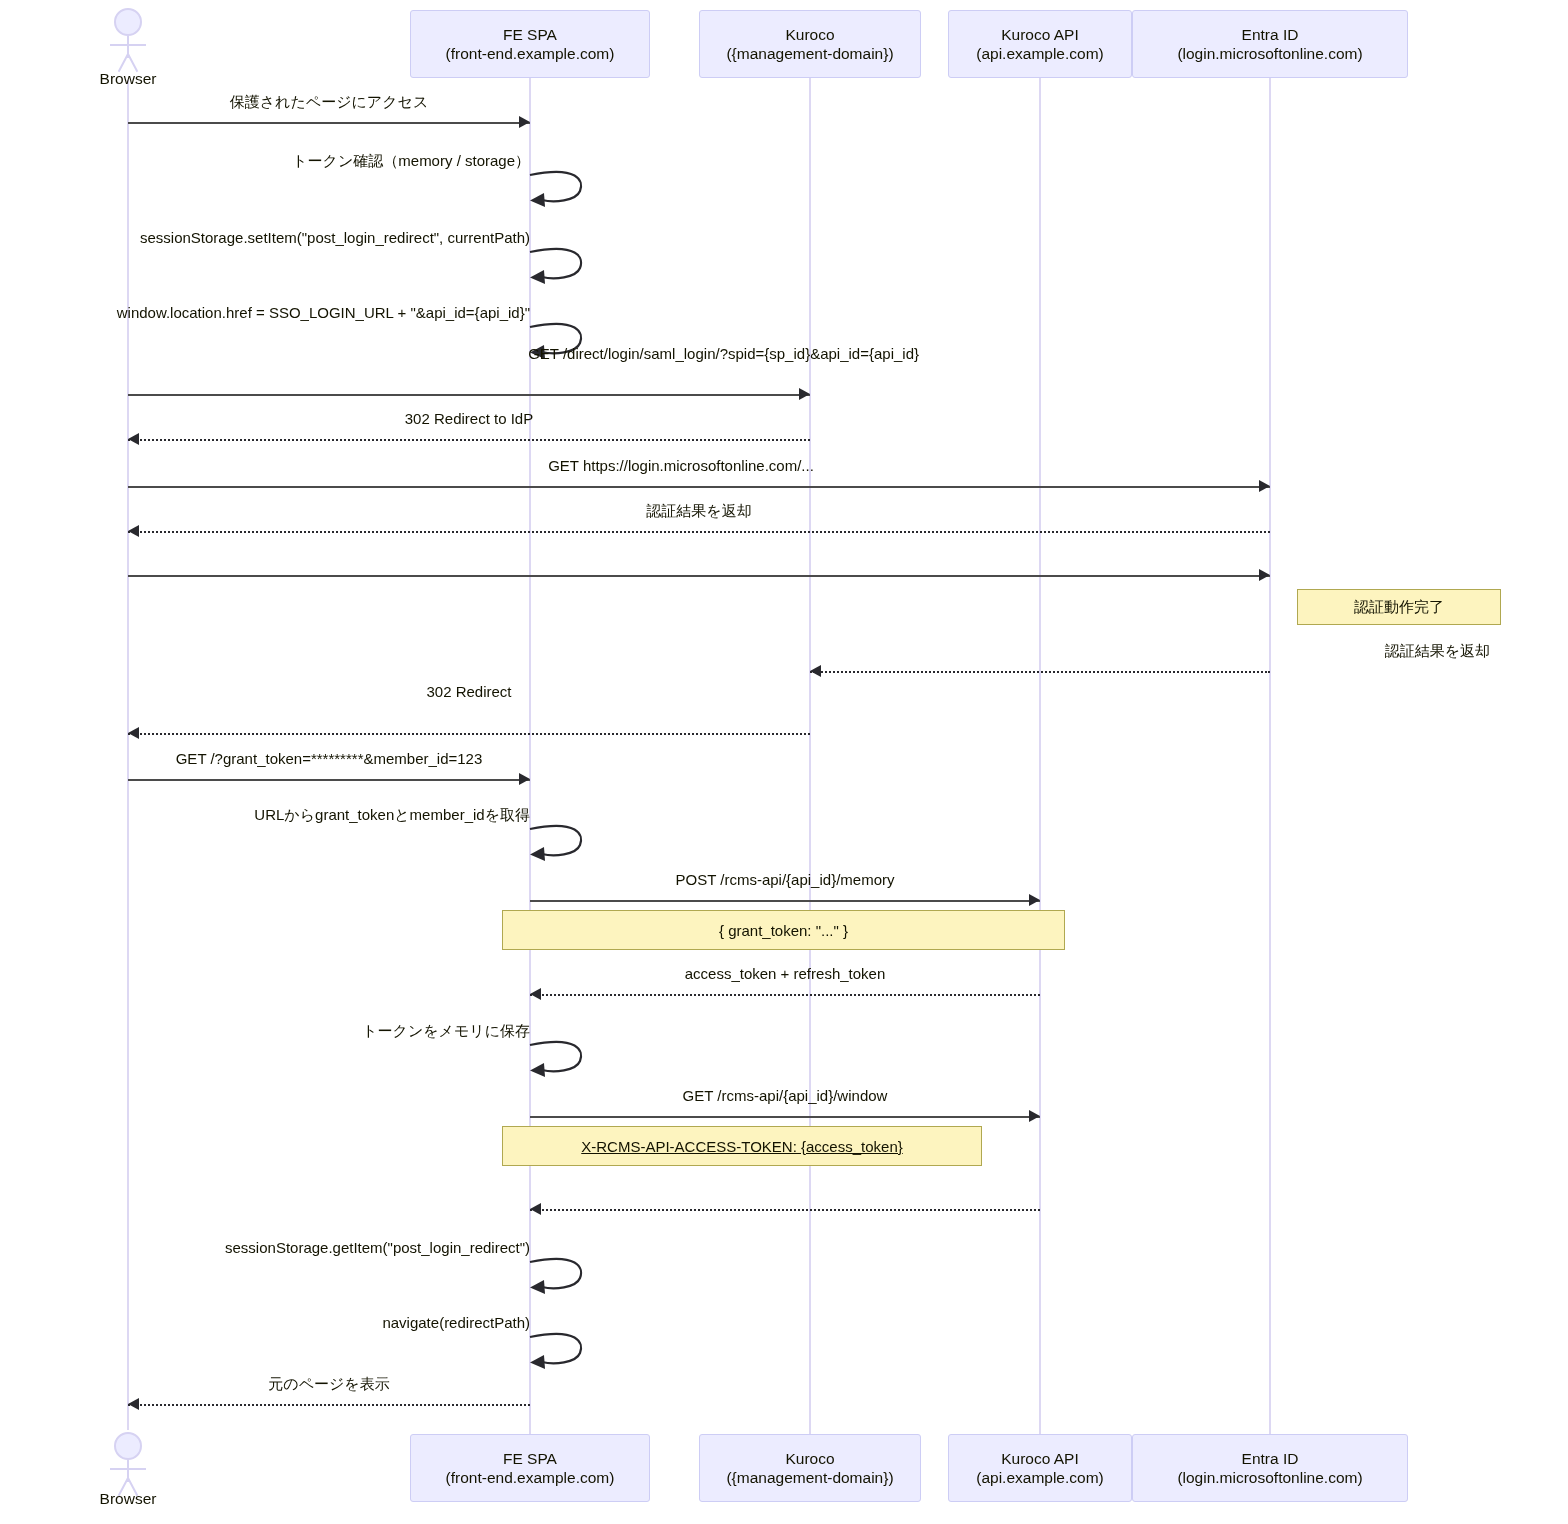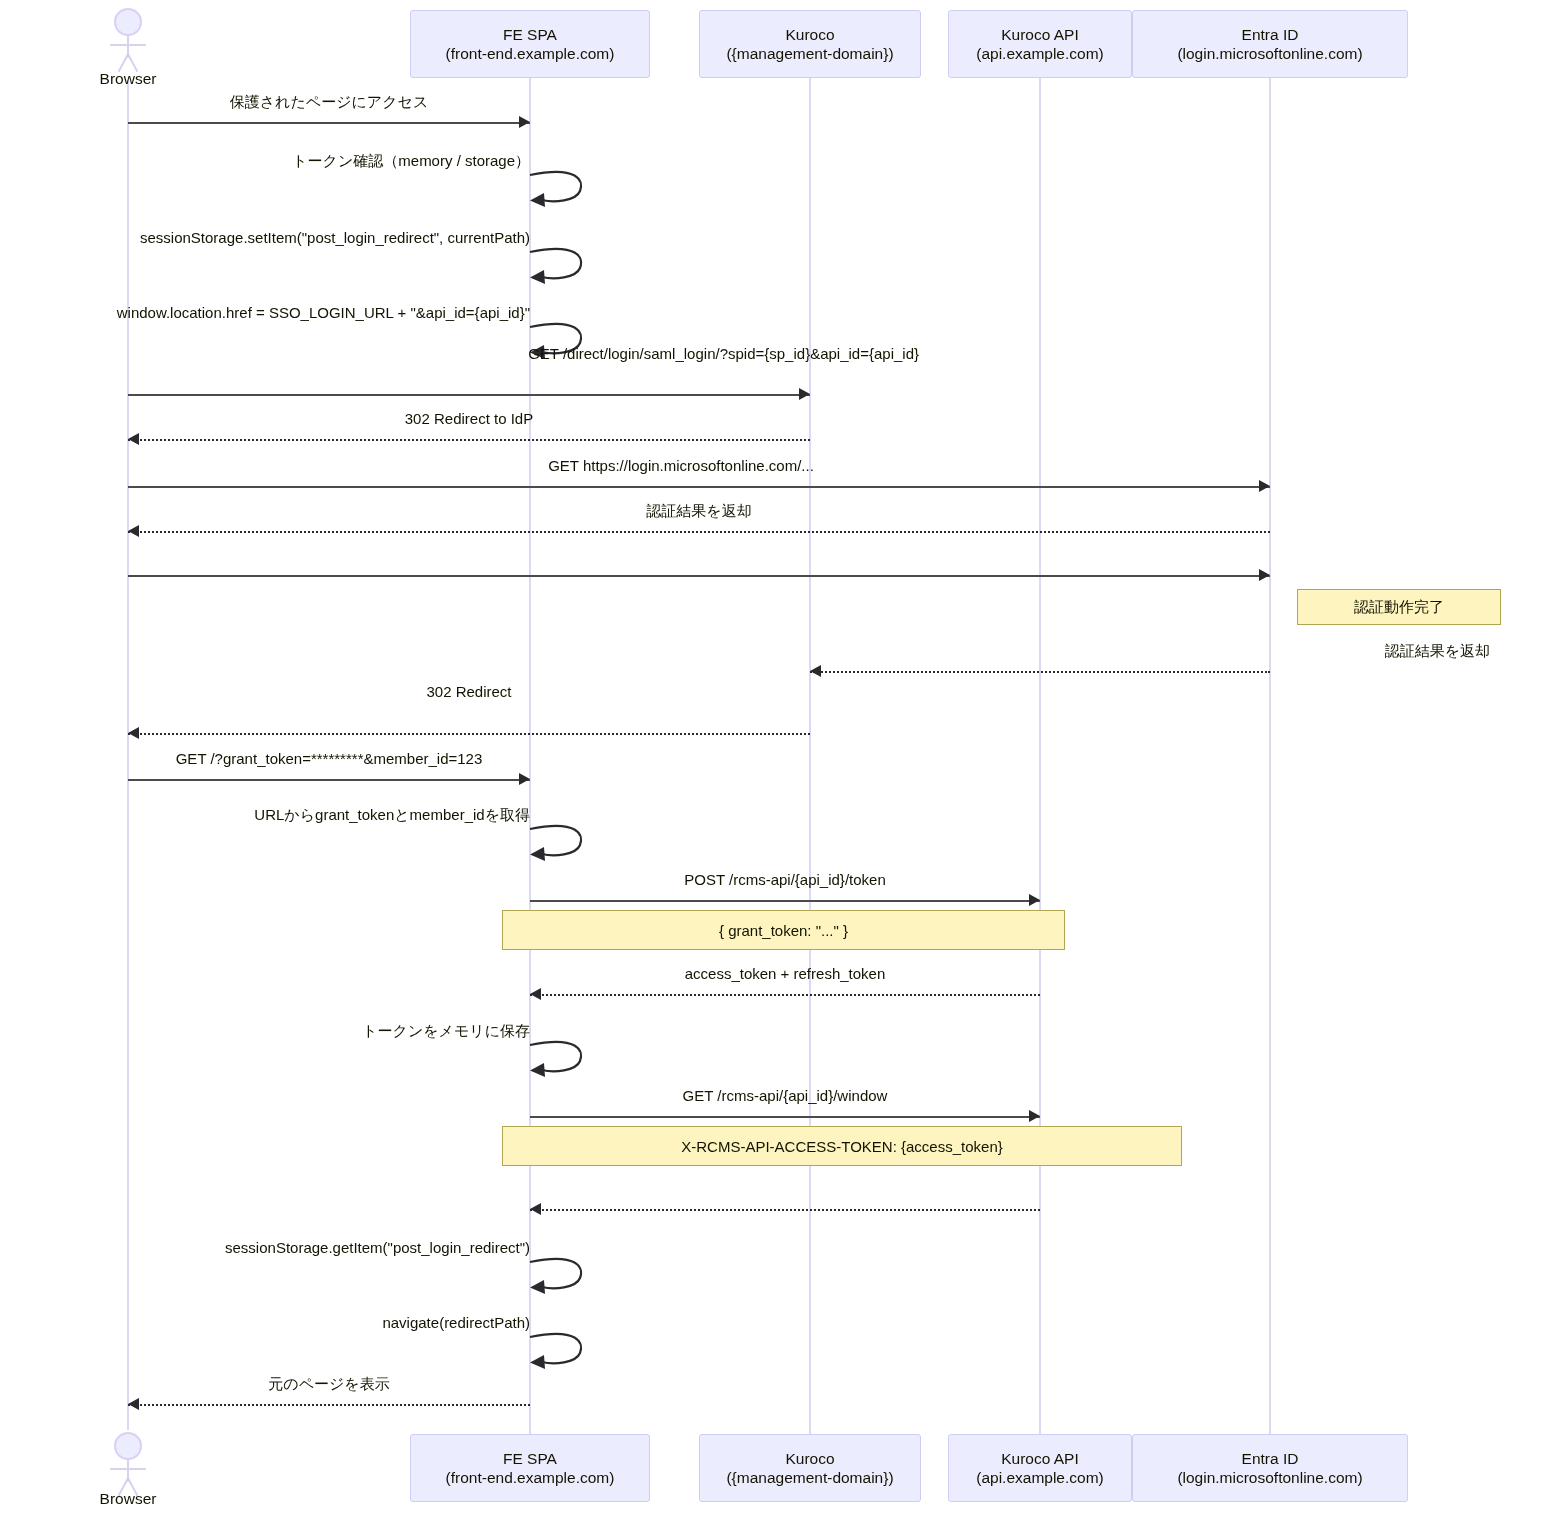--- a/index.html
+++ b/index.html
@@ -262,21 +262,21 @@
         <path d="M2,8 C50,-2 56,14 52,24 C48,34 26,36 14,33" fill="none" stroke="#29292e" stroke-width="2.2"></path>
         <polygon points="16,26 2,33.5 17,40" fill="#29292e"></polygon>
       </svg>
     </div>
     <div class="msg-label" style="left: 110px; width: 420px; text-align: right; top: 805px;">URLからgrant_tokenとmember_idを取得</div>
     <div class="msg" style="left: 530px; top: 900px; width: 510px;">
       <div class="line" style="width: 510px;"></div>
       <div class="head-r" style="left: 499px;"></div>
     </div>
     <div class="msg-label" style="left: 335px; width: 900px; top: 870px;">
-      <div>POST /rcms-api/{api_id}/token</div>
+      <div>POST /rcms-api/{api_id}/memory</div>
     </div>
     <div class="msg dotted" style="left: 530px; top: 994px; width: 510px;">
       <div class="line" style="width: 510px;"></div>
       <div class="head-l" style="left: 0px;"></div>
     </div>
     <div class="msg-label" style="left: 335px; width: 900px; top: 964px;">
       <div>access_token + refresh_token</div>
     </div>
     <div class="selfloop" style="left: 528px; top: 1037px;">
       <svg width="62" height="44" viewBox="0 0 62 44">
@@ -316,16 +316,16 @@
     </div>
     <div class="msg-label" style="left: -121px; width: 900px; top: 1374px;">
       <div>元のページを表示</div>
     </div>
     <div class="note" style="left: 1297px; top: 589px; width: 204px; height: 36px;">
       <span>認証動作完了</span>
     </div>
     <div class="note" style="left: 502px; top: 910px; width: 563px; height: 40px;">
       <span>{ grant_token: "..." }</span>
     </div>
-    <div class="note" style="left: 502px; top: 1126px; width: 680px; height: 40px;">
+    <div class="note" style="left: 502px; top: 1126px; width: 480px; height: 40px; text-decoration: underline;">
       <span>X-RCMS-API-ACCESS-TOKEN: {access_token}</span>
     </div>
   </div>
 
 </body></html>

